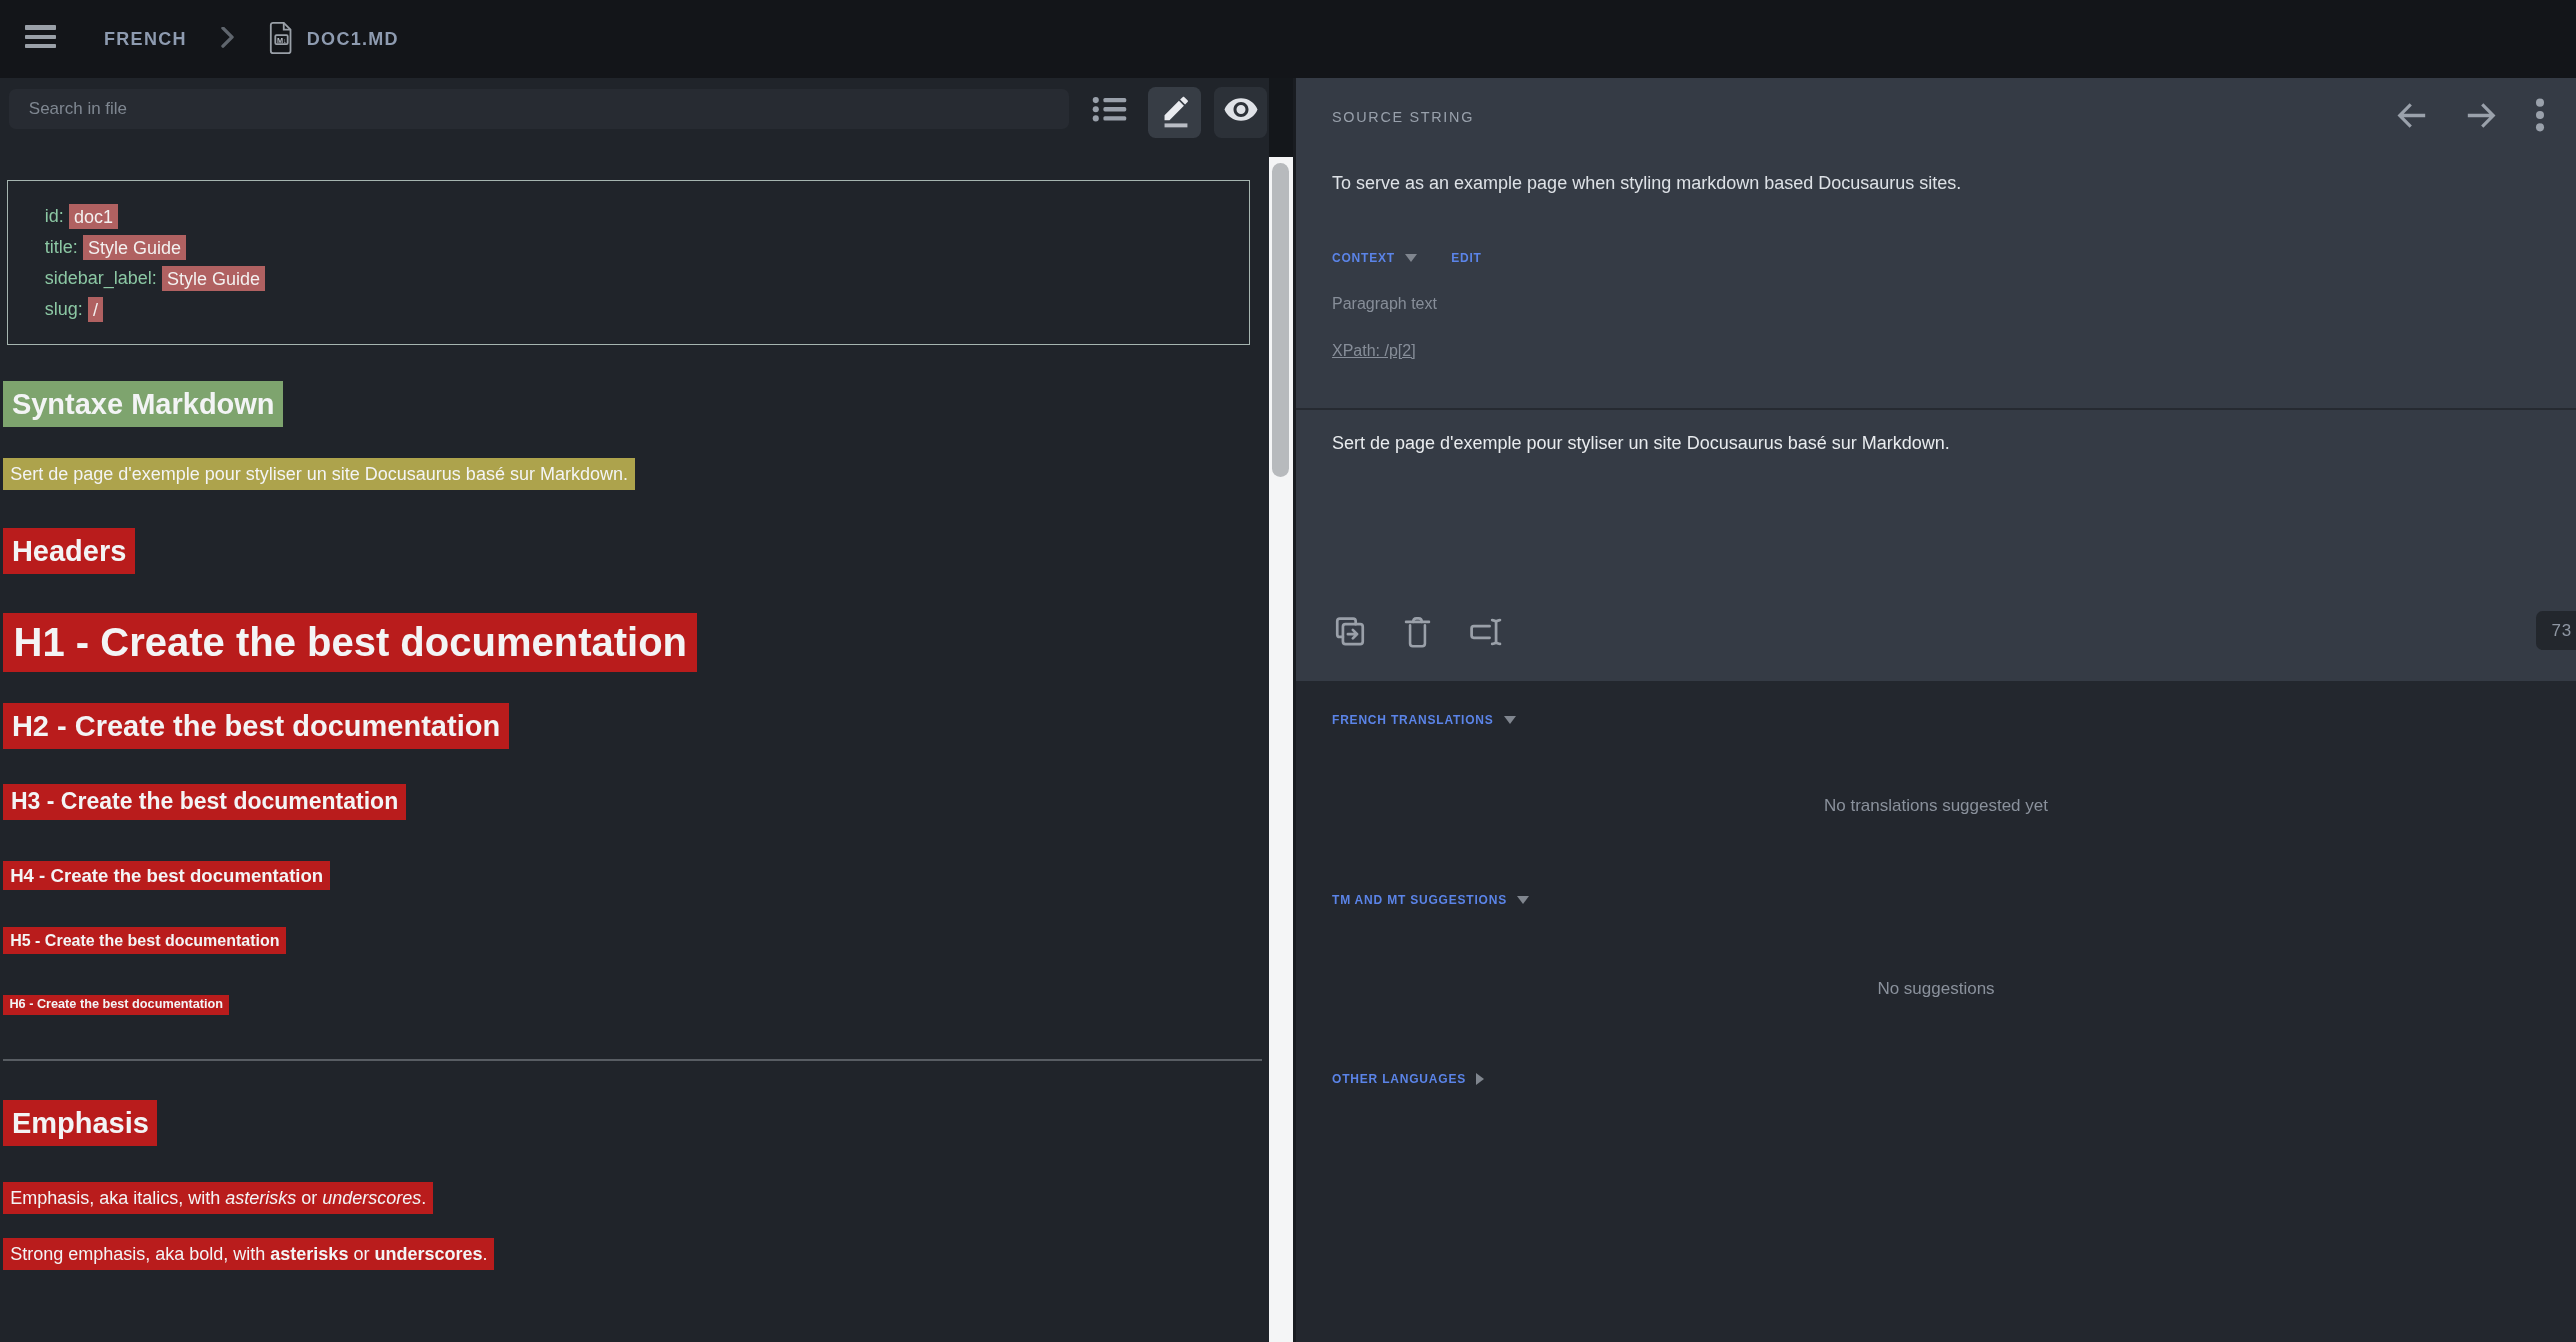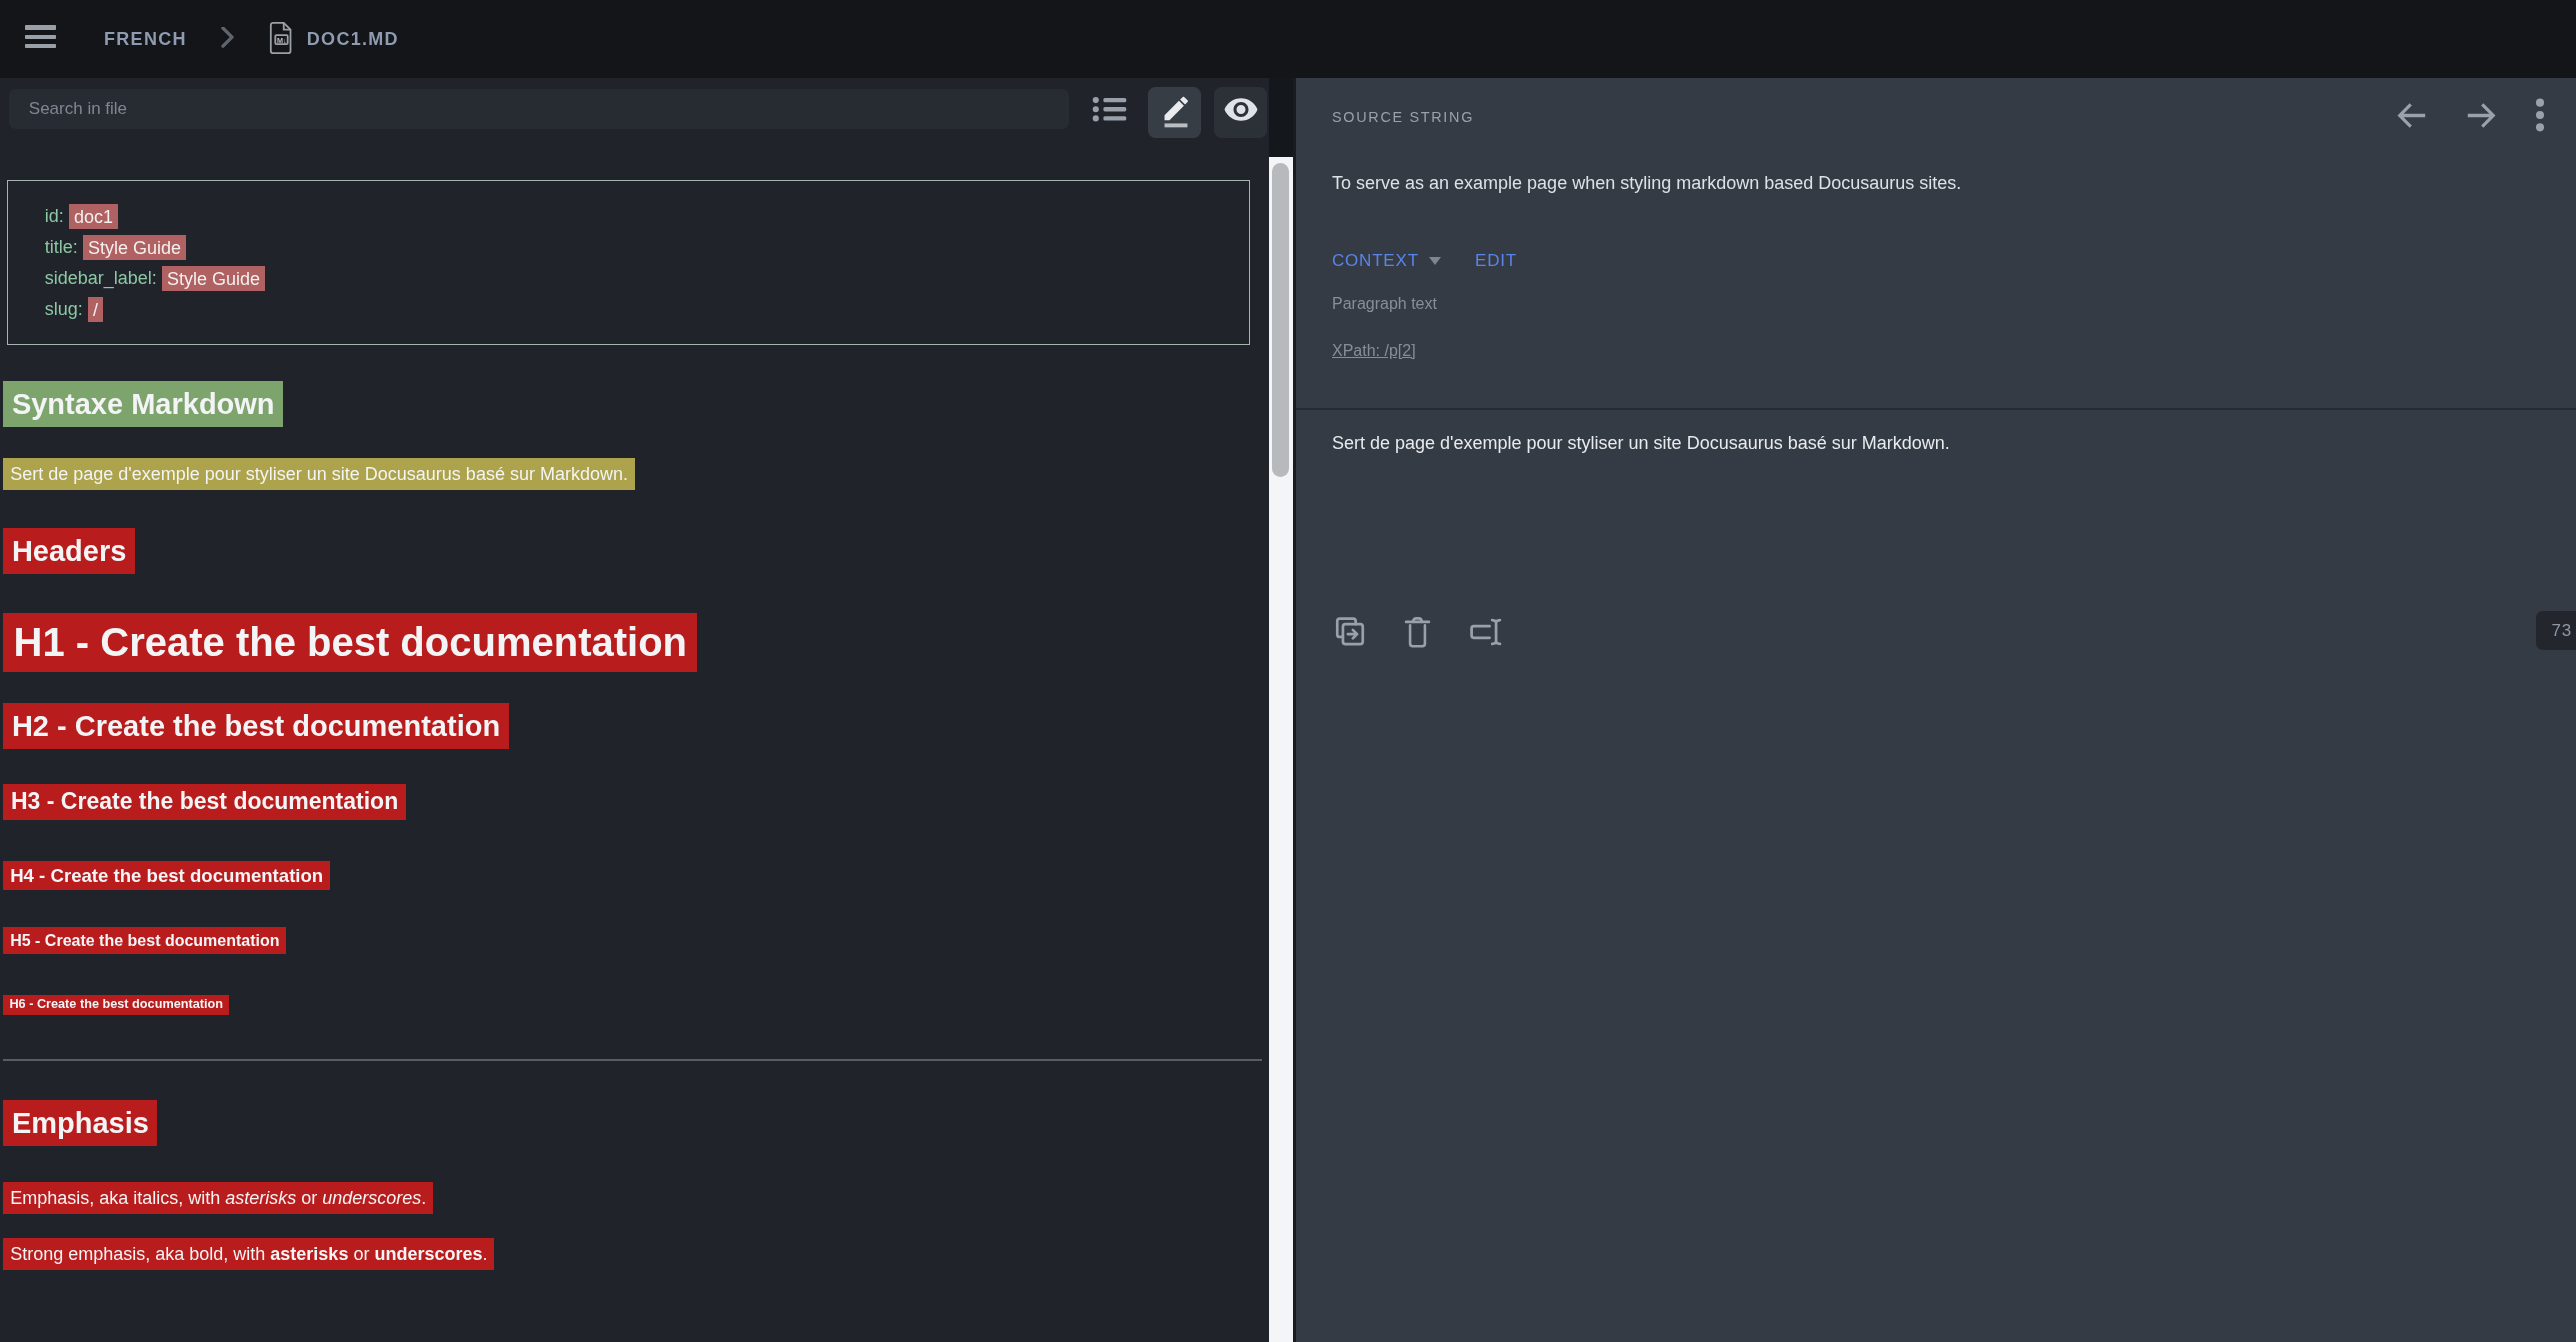--- a/index.html
+++ b/index.html
@@ -65,21 +65,21 @@
                           background:#b7babd; border-radius:8.5px; cursor:pointer; }
   #panel-gap { position:absolute; left:1293px; top:78px; width:2.5px; height:1264px; background:#191c21; }
 
   
   #right-panel { position:absolute; left:1296px; top:78px; width:1280px; height:1264px; background:#353b45; }
   #sp-title { position:absolute; left:36px; top:30.5px; color:#99a1ac; font-size:14.4px; letter-spacing:1.7px; }
   #sp-nav { position:absolute; right:30.5px; top:20.3px; display:flex; align-items:center; gap:37px; }
   .nav-ic { cursor:pointer; display:flex; }
   #sp-source { position:absolute; left:36px; top:95px; color:#dde1e6; font-size:18px; }
   #sp-context-row { position:absolute; left:36px; top:173px; display:flex; align-items:center; }
-  .blue-label { color:#5b84e8; font-size:17px; font-weight:400; letter-spacing:0.8px; cursor:pointer; }
+  .blue-label { color:#5b84e8; font-size:12px; font-weight:700; letter-spacing:0.8px; cursor:pointer; }
   .tri-down { width:0; height:0; border-left:6.8px solid transparent; border-right:6.8px solid transparent;
               border-top:8.5px solid #80868f; margin-left:10.2px; }
   .tri-right { width:0; height:0; border-top:6.8px solid transparent; border-bottom:6.8px solid transparent;
                border-left:8.5px solid #80868f; margin-left:10.2px; }
   #sp-edit { margin-left:34px; }
   .meta { position:absolute; left:36px; color:#878e99; font-size:16px; }
   #sp-meta1 { top:217px; } #sp-meta2 { top:264px;text-decoration:underline; }
   #sp-divider { position:absolute; left:0; top:330px; width:1280px; height:1.7px; background:#262a31; }
   #sp-translation { position:absolute; left:36px; top:355px; right:34px; color:#e8ebee; font-size:18px; cursor:text; }
   #editor-toolbar { position:absolute; left:0; top:531px; width:1456px; height:51px;padding-left:40px; }
@@ -243,15 +243,31 @@
             <path d="M16.8 4.2c1.2 0 2 .8 2.7 .8s1.5-.8 2.7-.8M16.8 20.8c1.2 0 2-.8 2.7-.8s1.5.8 2.7.8"></path>
           </svg>
         </span>
       </div>
       <div id="et-right">
         <span id="char-counter">73 • 74</span>
         <button id="save-btn">SAVE</button>
       </div>
     </div>
 
+    <div id="suggestions">
+      <div class="sug-label" id="lbl-french">
+        <span class="blue-label">FRENCH TRANSLATIONS</span>
+        <span class="tri-down"></span>
+      </div>
+      <div class="empty-state" id="empty-french">No translations suggested yet</div>
+      <div class="sug-label" id="lbl-tm">
+        <span class="blue-label">TM AND MT SUGGESTIONS</span>
+        <span class="tri-down"></span>
+      </div>
+      <div class="empty-state" id="empty-tm">No suggestions</div>
+      <div class="sug-label" id="lbl-other">
+        <span class="blue-label">OTHER LANGUAGES</span>
+        <span class="tri-right"></span>
+      </div>
+    </div>
   </section>
 </div>
 
 
 </body></html>

